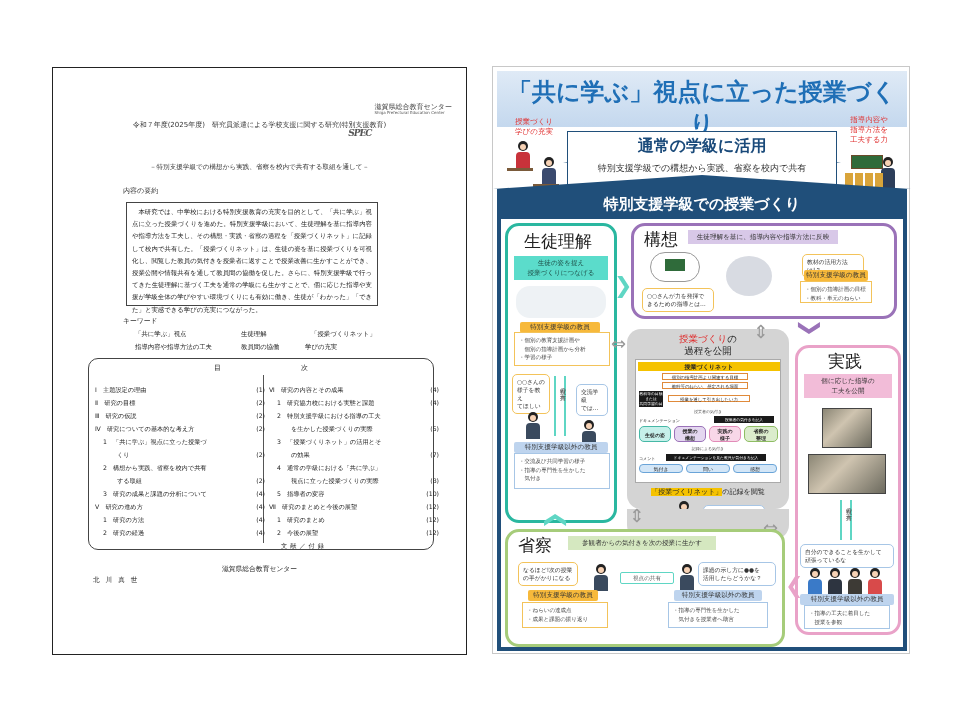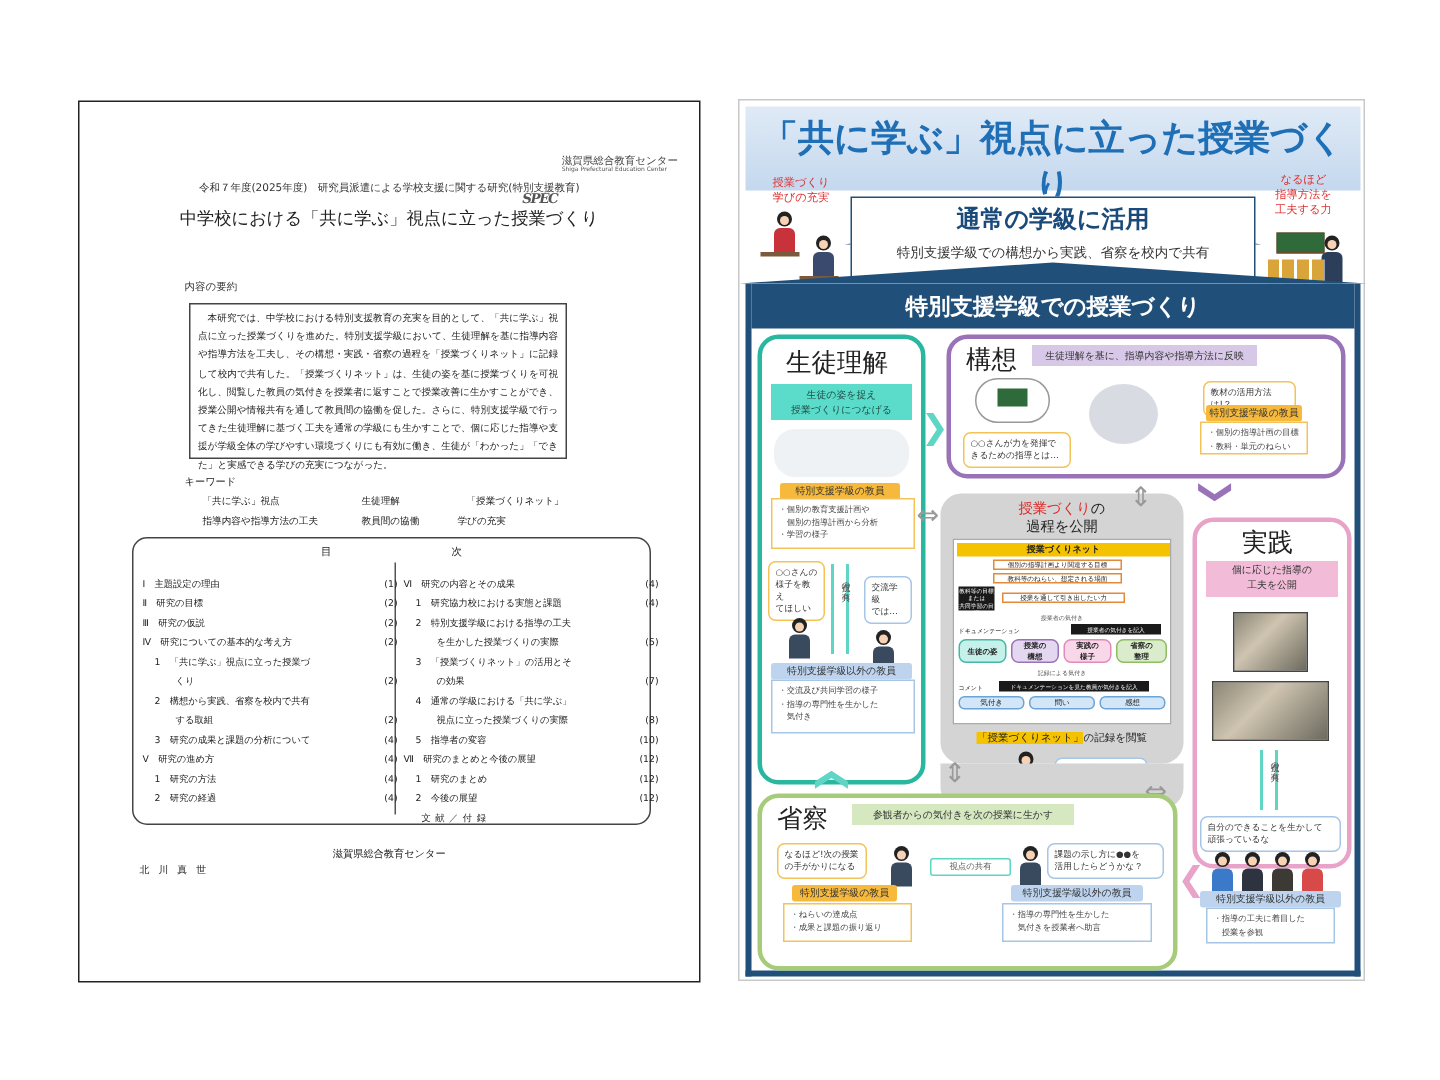--- a/index.html
+++ b/index.html
@@ -42,21 +42,21 @@
   .p-common-box{position:absolute;left:74px;top:64px;width:270px;height:54px;background:#fff;border:1.5px solid #204f7a;}
   .p-common-title{position:absolute;left:0;right:0;top:4px;text-align:center;font-size:16px;color:#1a4a7a;font-weight:bold;}
   .p-common-sub{position:absolute;left:0;right:0;top:30px;text-align:center;font-size:9px;color:#333;}
   .p-roof2{position:absolute;left:0;top:108px;width:418px;height:0;border-left:209px solid transparent;border-right:209px solid transparent;border-bottom:14px solid #204f7a;}
   .p-main{position:absolute;left:4px;top:122px;width:410px;height:462px;border:4px solid #204f7a;border-top:none;background:#fff;}
   .p-main-head{position:absolute;left:0;top:0;width:402px;height:30px;background:#204f7a;color:#fff;text-align:center;font-size:15px;font-weight:bold;line-height:30px;}
   
   .panel{position:absolute;background:#fff;border-radius:14px;}
   .pan-seito{left:4px;top:34px;width:112px;height:300px;border:3px solid #2ab7a0;}
   .pan-koso{left:130px;top:34px;width:266px;height:96px;border:3px solid #9a72b8;}
-  .pan-jissen{left:294px;top:156px;width:106px;height:234px;border:3px solid #e9a2c8;padding-left:48px;}
+  .pan-jissen{left:294px;top:156px;width:106px;height:290px;border:3px solid #e9a2c8;padding-left:48px;}
   .pan-shosatsu{left:4px;top:340px;width:280px;height:118px;border:3px solid #a6cc7a;}
   .pan-center{left:126px;top:140px;width:162px;height:180px;background:#d4d4d4;border-radius:14px;}
   .pan-title{position:absolute;font-size:17px;color:#222;}
   .tag{position:absolute;font-size:6.6px;text-align:center;line-height:10px;}
   .tag-teal{background:#5bdccb;color:#1d4d46;}
   .tag-purple{background:#d8c8e8;color:#333;}
   .tag-pink{background:#f2bcd8;color:#333;}
   .tag-green{background:#d5e8c0;color:#333;}
   .role{position:absolute;font-size:6.6px;text-align:center;height:11px;line-height:11px;border-radius:2px;}
   .role-y{background:#f7b93b;color:#333;text-align:center;}
@@ -93,21 +93,21 @@
 
 <div class="doc">
   <div class="logo">
     <span class="logo-mark">SPEC</span>
     <span class="logo-text">
       <span class="logo-jp">滋賀県総合教育センター</span>
       <span class="logo-en">Shiga Prefectural Education Center</span>
     </span>
   </div>
   <div class="year">令和７年度(2025年度)　研究員派遣による学校支援に関する研究(特別支援教育)</div>
-  <div class="title">中学校における「共に学ぶ」視点に立った授業づくり</div>
+  <div class="subtitle">－特別支援学級での構想から実践、省察を校内で共有する取組を通して－</div>
   <div class="sum-label">内容の要約</div>
   <div class="summary">本研究では、中学校における特別支援教育の充実を目的として、「共に学ぶ」視点に立った授業づくりを進めた。特別支援学級において、生徒理解を基に指導内容や指導方法を工夫し、その構想・実践・省察の過程を「授業づくりネット」に記録して校内で共有した。「授業づくりネット」は、生徒の姿を基に授業づくりを可視化し、閲覧した教員の気付きを授業者に返すことで授業改善に生かすことができ、授業公開や情報共有を通して教員間の協働を促した。さらに、特別支援学級で行ってきた生徒理解に基づく工夫を通常の学級にも生かすことで、個に応じた指導や支援が学級全体の学びやすい環境づくりにも有効に働き、生徒が「わかった」「できた」と実感できる学びの充実につながった。</div>
   <div class="kw-label">キーワード</div>
   <div class="kw" style="left:82px;top:262px;">「共に学ぶ」視点</div>
   <div class="kw" style="left:188px;top:262px;">生徒理解</div>
   <div class="kw" style="left:258px;top:262px;">「授業づくりネット」</div>
   <div class="kw" style="left:82px;top:275px;">指導内容や指導方法の工夫</div>
   <div class="kw" style="left:188px;top:275px;">教員間の協働</div>
   <div class="kw" style="left:252px;top:275px;">学びの充実</div>
 
@@ -234,21 +234,21 @@
       <div class="head"></div>
       <div class="body" style="background:#c8323a;"></div>
       <div style="width:26px;height:3px;background:#7a5a3a;margin-left:-6px;"></div>
     </div>
   <div class="person" style="left:46px;top:90px;">
       <div class="head"></div>
       <div class="body" style="background:#3a4a6e;"></div>
       <div style="width:26px;height:3px;background:#7a5a3a;margin-left:-6px;"></div>
     </div>
 
-  <div class="p-right-lbl" style="white-space:pre-line;">なるほど
+  <div class="p-right-lbl" style="white-space:pre-line;">指導内容や
 指導方法を
 工夫する力</div>
   <div style="position:absolute;left:358px;top:88px;width:32px;height:14px;background:#2f6b3a;border:1.5px solid #6b4a2a;"></div>
   <div class="person" style="left:388px;top:90px;">
       <div class="head"></div>
       <div class="body" style="background:#2d3e5a;height:24px;"></div>
     </div>
   <div style="position:absolute;left:352px;top:106px;width:38px;height:16px;background:repeating-linear-gradient(90deg,#d9a43a 0 8px,#fff 8px 10px);"></div>
 
   <div class="p-roof"></div>

